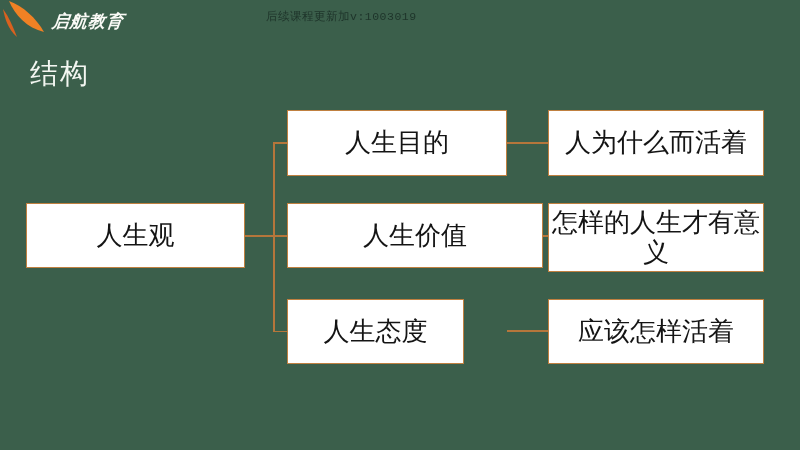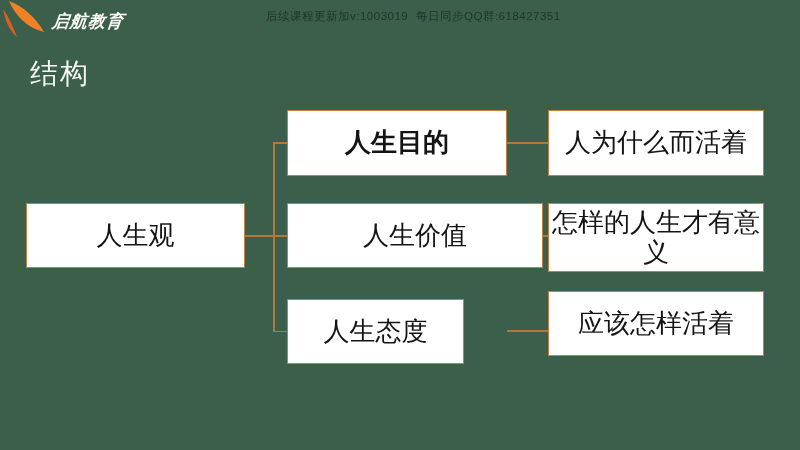--- a/index.html
+++ b/index.html
@@ -13,45 +13,45 @@
 
   
   .logo{position:absolute;left:0;top:0;height:42px;display:flex;align-items:center;}
   .logo svg{display:block;}
   .brand{
     font-size:17px;font-weight:bold;font-style:italic;color:#FAFAF6;
     letter-spacing:1px;margin-left:6px;transform:skewX(-6deg);
   }
   .hnote{
     position:absolute;top:9px;font-size:11.5px;color:#1E342A;
-    font-family:Liberation Sans, sans-serif;letter-spacing:0.5px;
+    font-family:Liberation Mono, monospace;letter-spacing:0.5px;
   }
   .hnote.n1{left:266px;}
   .hnote.n2{left:416px;}
 
   
   .page-title{
     position:absolute;left:30px;top:55px;margin:0;
     font-size:28px;font-weight:500;color:#F3F6F1;letter-spacing:2px;
   }
 
   
   .dbox{
     position:absolute;background:#FFFFFF;border:1px solid #C08040;
     display:flex;align-items:center;justify-content:center;text-align:center;
     color:#141414;font-size:26px;font-weight:500;line-height:1.15;
     box-sizing:border-box;padding:0 2px;
   }
   .root{left:26px;top:203px;width:219px;height:65px;}
-  .m1{left:287px;top:110px;width:220px;height:66px;font-weight:bold;}
+  .m1{left:287px;top:110px;width:220px;height:66px;}
   .m2{left:287px;top:203px;width:256px;height:65px;}
   .m3{left:287px;top:299px;width:177px;height:65px;}
   .r1{left:548px;top:110px;width:216px;height:66px;}
   .r2{left:548px;top:203px;width:216px;height:69px;}
-  .r3{left:548px;top:291px;width:216px;height:65px;}
+  .r3{left:548px;top:299px;width:216px;height:65px;}
 
   
   .line{position:absolute;background:#B5763B;}
   .h{height:1.5px;}
   .v{width:1.5px;}
   .l-root{left:245px;top:235px;width:42px;}
   .l-vert{left:273px;top:142px;height:190px;}
   .l-stub-top{left:273px;top:142px;width:14px;}
   .l-stub-bot{left:273px;top:330.5px;width:14px;}
   .l-r1{left:507px;top:142px;width:41px;}
@@ -64,21 +64,20 @@
 <div class="slide">
 
   <div class="logo">
     <svg width="46" height="42" viewBox="0 0 46 42" aria-hidden="true">
       <path d="M3,9 C5,19 8,29 17,37 C13,27 9,17 3,9 Z" fill="#D9611F"></path>
       <path d="M9,1 C15,15 27,28 44,32 C36,18 23,6 9,1 Z" fill="#F08124"></path>
     </svg>
     <span class="brand">启航教育</span>
   </div>
   <span class="hnote n1">后续课程更新加v:1003019</span>
-  <span class="hnote n2">每日同步QQ群:618427351</span>
 
   <h1 class="page-title">结构</h1>
 
   <div class="diagram">
 
     <div class="line h l-root"></div>
     <div class="line v l-vert"></div>
     <div class="line h l-stub-top"></div>
     <div class="line h l-stub-bot"></div>
     <div class="line h l-r1"></div>

